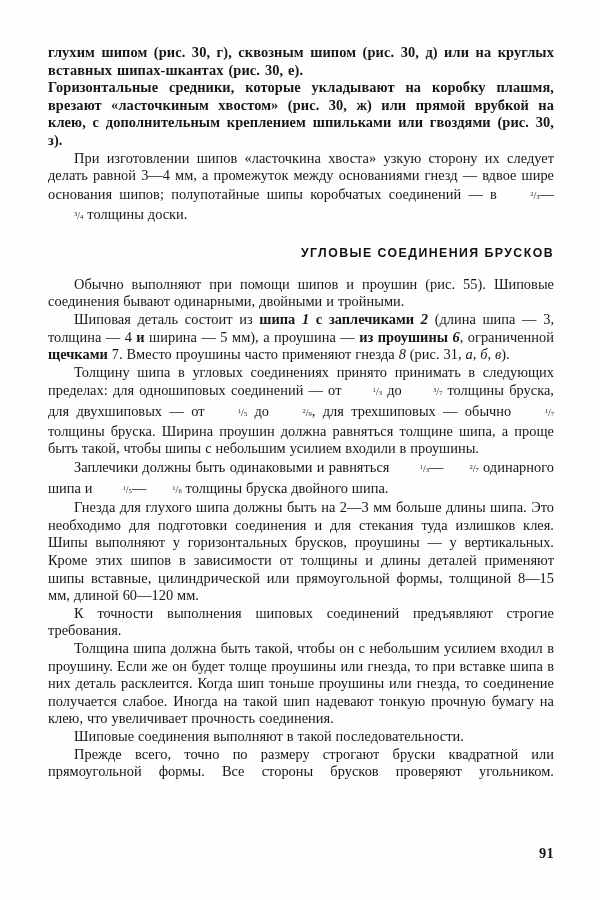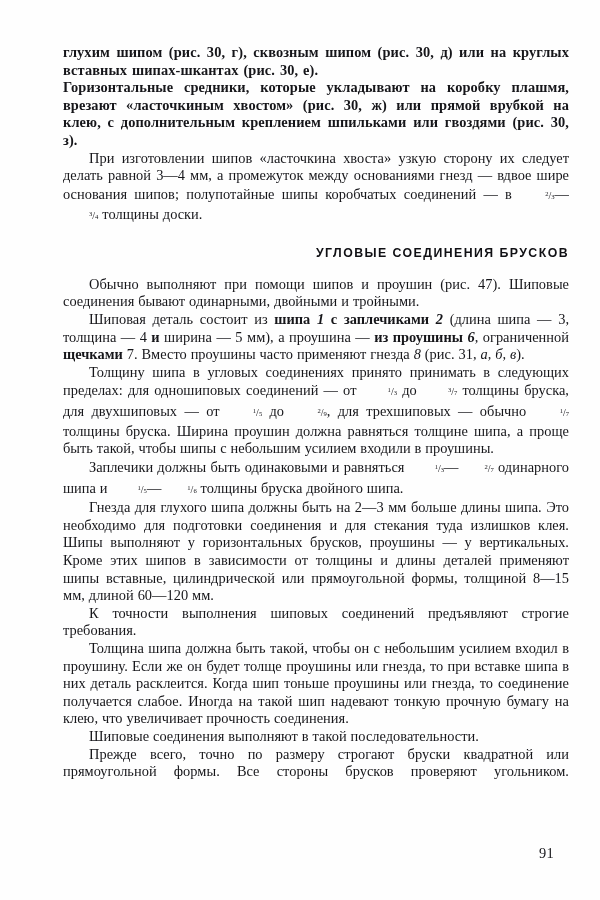--- a/index.html
+++ b/index.html
@@ -11,21 +11,21 @@
     position: relative;
     width: 600px;
     height: 900px;
     background: #fefefe;
     overflow: hidden;
     font-family: "Liberation Serif", "DejaVu Serif", serif;
     color: #16161a;
   }
   #text-column {
     position: absolute;
-    left: 63px;
+    left: 48px;
     top: 44px;
     width: 506px;
   }
   p.para {
     margin: 0;
     text-align: justify;
     text-justify: inter-word;
     font-size: 14.4px;
     line-height: 17.6px;
     text-indent: 26px;
@@ -72,21 +72,21 @@
     line-height: 17.6px;
     color: #101014;
   }
   .gap-before-heading { height: 19px; }
   .gap-after-heading  { height: 13px; }
   #page-number {
     position: absolute;
     right: 46px;
     top: 845px;
     font-size: 14.4px;
-    font-weight: normal;
+    font-weight: bold;
     font-family: "Liberation Serif", "DejaVu Serif", serif;
     letter-spacing: 0.3px;
   }
 </style>
 </head>
 <body>
 
 <div id="page">
 
   <div id="text-column">
@@ -95,21 +95,21 @@
 
     <p class="para bold">Горизонтальные средники, которые укладывают на коробку плашмя, врезают «ласточкиным хвостом» (рис. 30, ж) или прямой врубкой на клею, с дополнительным  креплением шпильками  или гвоздями (рис. 30, з).</p>
 
 
     <p class="para"><span>При изготовлении шипов «ласточкина хвоста» узкую сторону их следует делать равной 3—4 мм, а промежуток между основаниями гнезд — вдвое шире основания шипов; полупотайные шипы коробчатых соединений — в </span><span class="frac"><span class="num">2</span><span class="sl">/</span><span class="den">3</span></span><span>—</span><span class="frac"><span class="num">3</span><span class="sl">/</span><span class="den">4</span></span><span> толщины доски.</span></p>
 
     <div class="gap-before-heading"></div>
     <h2 class="section-heading">УГЛОВЫЕ СОЕДИНЕНИЯ БРУСКОВ</h2>
     <div class="gap-after-heading"></div>
 
-    <p class="para">Обычно выполняют при помощи шипов и проушин (рис. 47). Шиповые соединения бывают одинарными, двойными и тройными.</p>
+    <p class="para">Обычно выполняют при помощи шипов и проушин (рис. 55). Шиповые соединения бывают одинарными, двойными и тройными.</p>
 
     <p class="para"><span>Шиповая деталь состоит из </span><b class="r">шипа</b> <b class="r"><i class="r">1</i></b> <b class="r">с заплечиками</b> <b class="r"><i class="r">2</i></b><span> (длина шипа — 3, толщина — 4 </span><b class="r">и</b><span> ширина — 5 мм), а проушина — </span><b class="r">из проушины</b> <b class="r"><i class="r">6</i></b><span>, ограниченной </span><b class="r">щечками</b><span> 7. Вместо проушины часто применяют гнезда </span><i class="r">8</i><span> (рис. 31, </span><i class="r">а, б, в</i><span>).</span></p>
 
 
     <p class="para"><span>Толщину шипа в угловых соединениях принято принимать в следующих пределах: для одношиповых соединений — от </span><span class="frac"><span class="num">1</span><span class="sl">/</span><span class="den">3</span></span><span> до </span><span class="frac"><span class="num">3</span><span class="sl">/</span><span class="den">7</span></span><span> толщины бруска, для двухшиповых — от </span><span class="frac"><span class="num">1</span><span class="sl">/</span><span class="den">5</span></span><span> до </span><span class="frac"><span class="num">2</span><span class="sl">/</span><span class="den">9</span></span><span>, для трехшиповых — обычно </span><span class="frac"><span class="num">1</span><span class="sl">/</span><span class="den">7</span></span><span> толщины бруска. Ширина проушин должна равняться толщине шипа, а проще быть такой, чтобы шипы с небольшим усилием входили в проушины.</span></p>
 
     <p class="para"><span>Заплечики должны быть одинаковыми и равняться </span><span class="frac"><span class="num">1</span><span class="sl">/</span><span class="den">3</span></span><span>—</span><span class="frac"><span class="num">2</span><span class="sl">/</span><span class="den">7</span></span><span> одинарного шипа и </span><span class="frac"><span class="num">1</span><span class="sl">/</span><span class="den">5</span></span><span>—</span><span class="frac"><span class="num">1</span><span class="sl">/</span><span class="den">6</span></span><span> толщины бруска двойного шипа.</span></p>
 
     <p class="para">Гнезда для глухого шипа должны быть на 2—3 мм больше длины шипа. Это необходимо для подготовки соединения и для стекания туда излишков клея. Шипы выполняют у горизонтальных брусков, проушины — у вертикальных. Кроме этих шипов в зависимости от толщины и длины деталей применяют шипы вставные, цилиндрической или прямоугольной формы, толщиной 8—15 мм, длиной 60—120 мм.</p>
 

